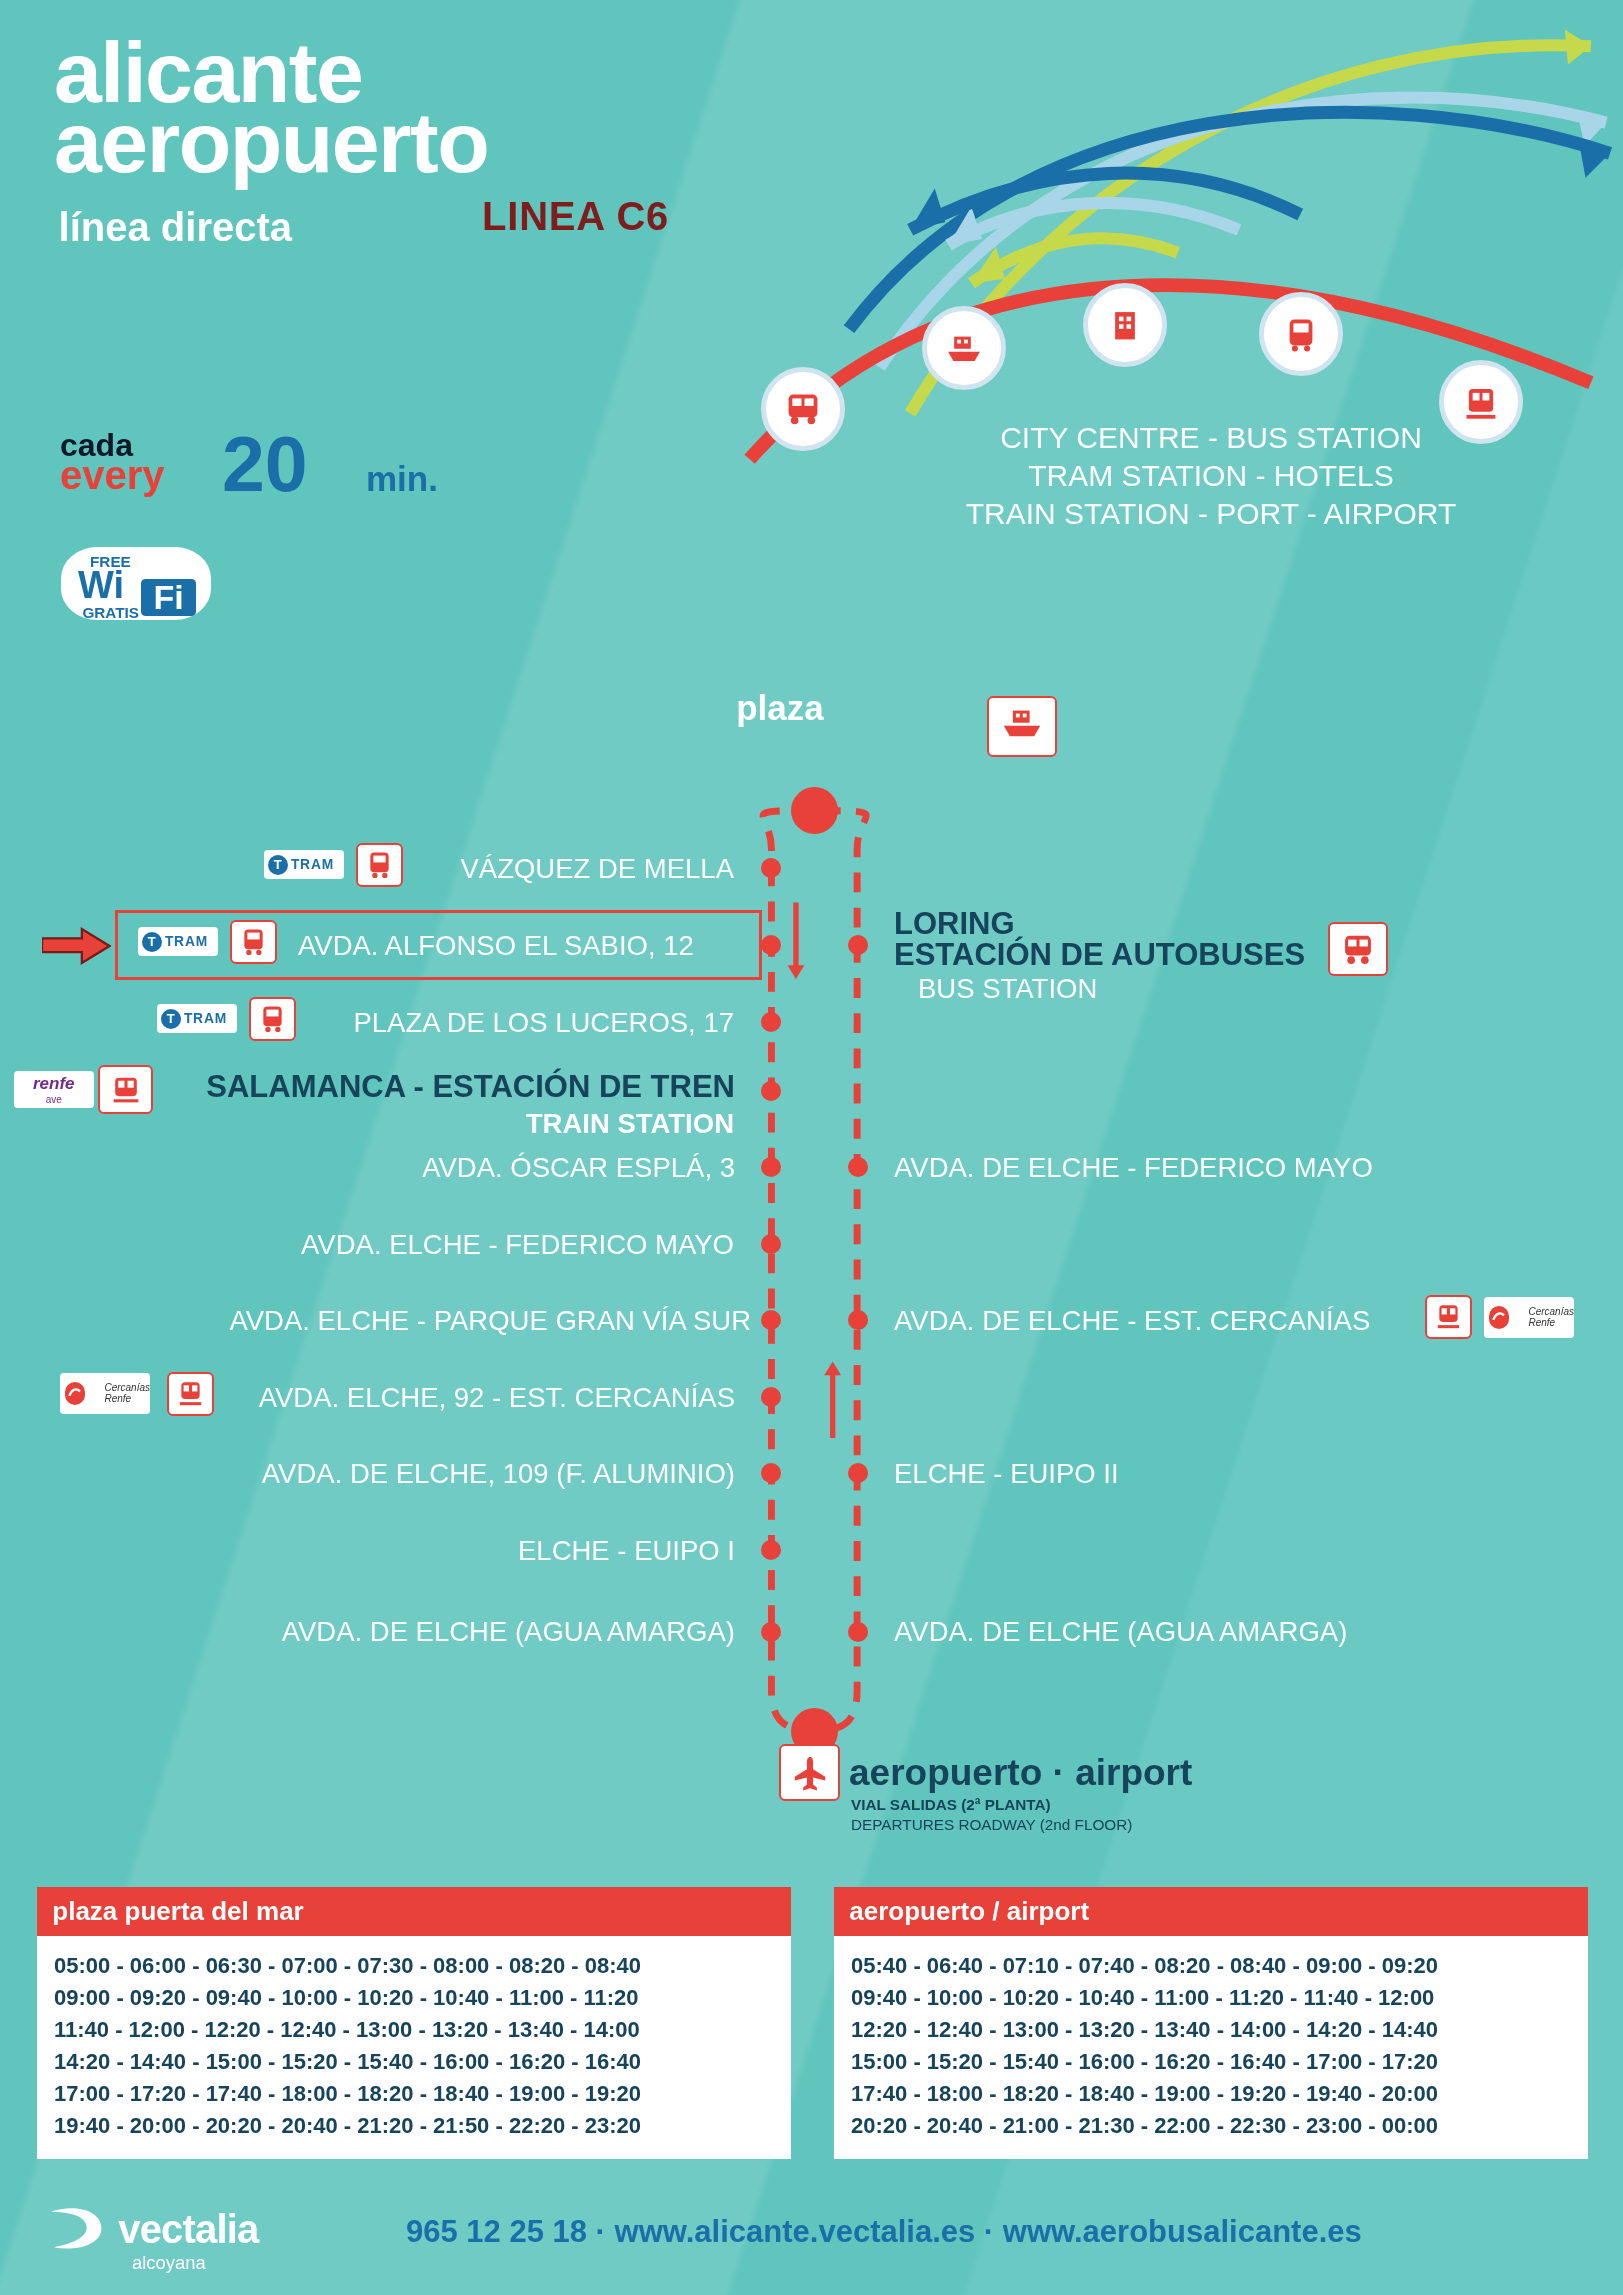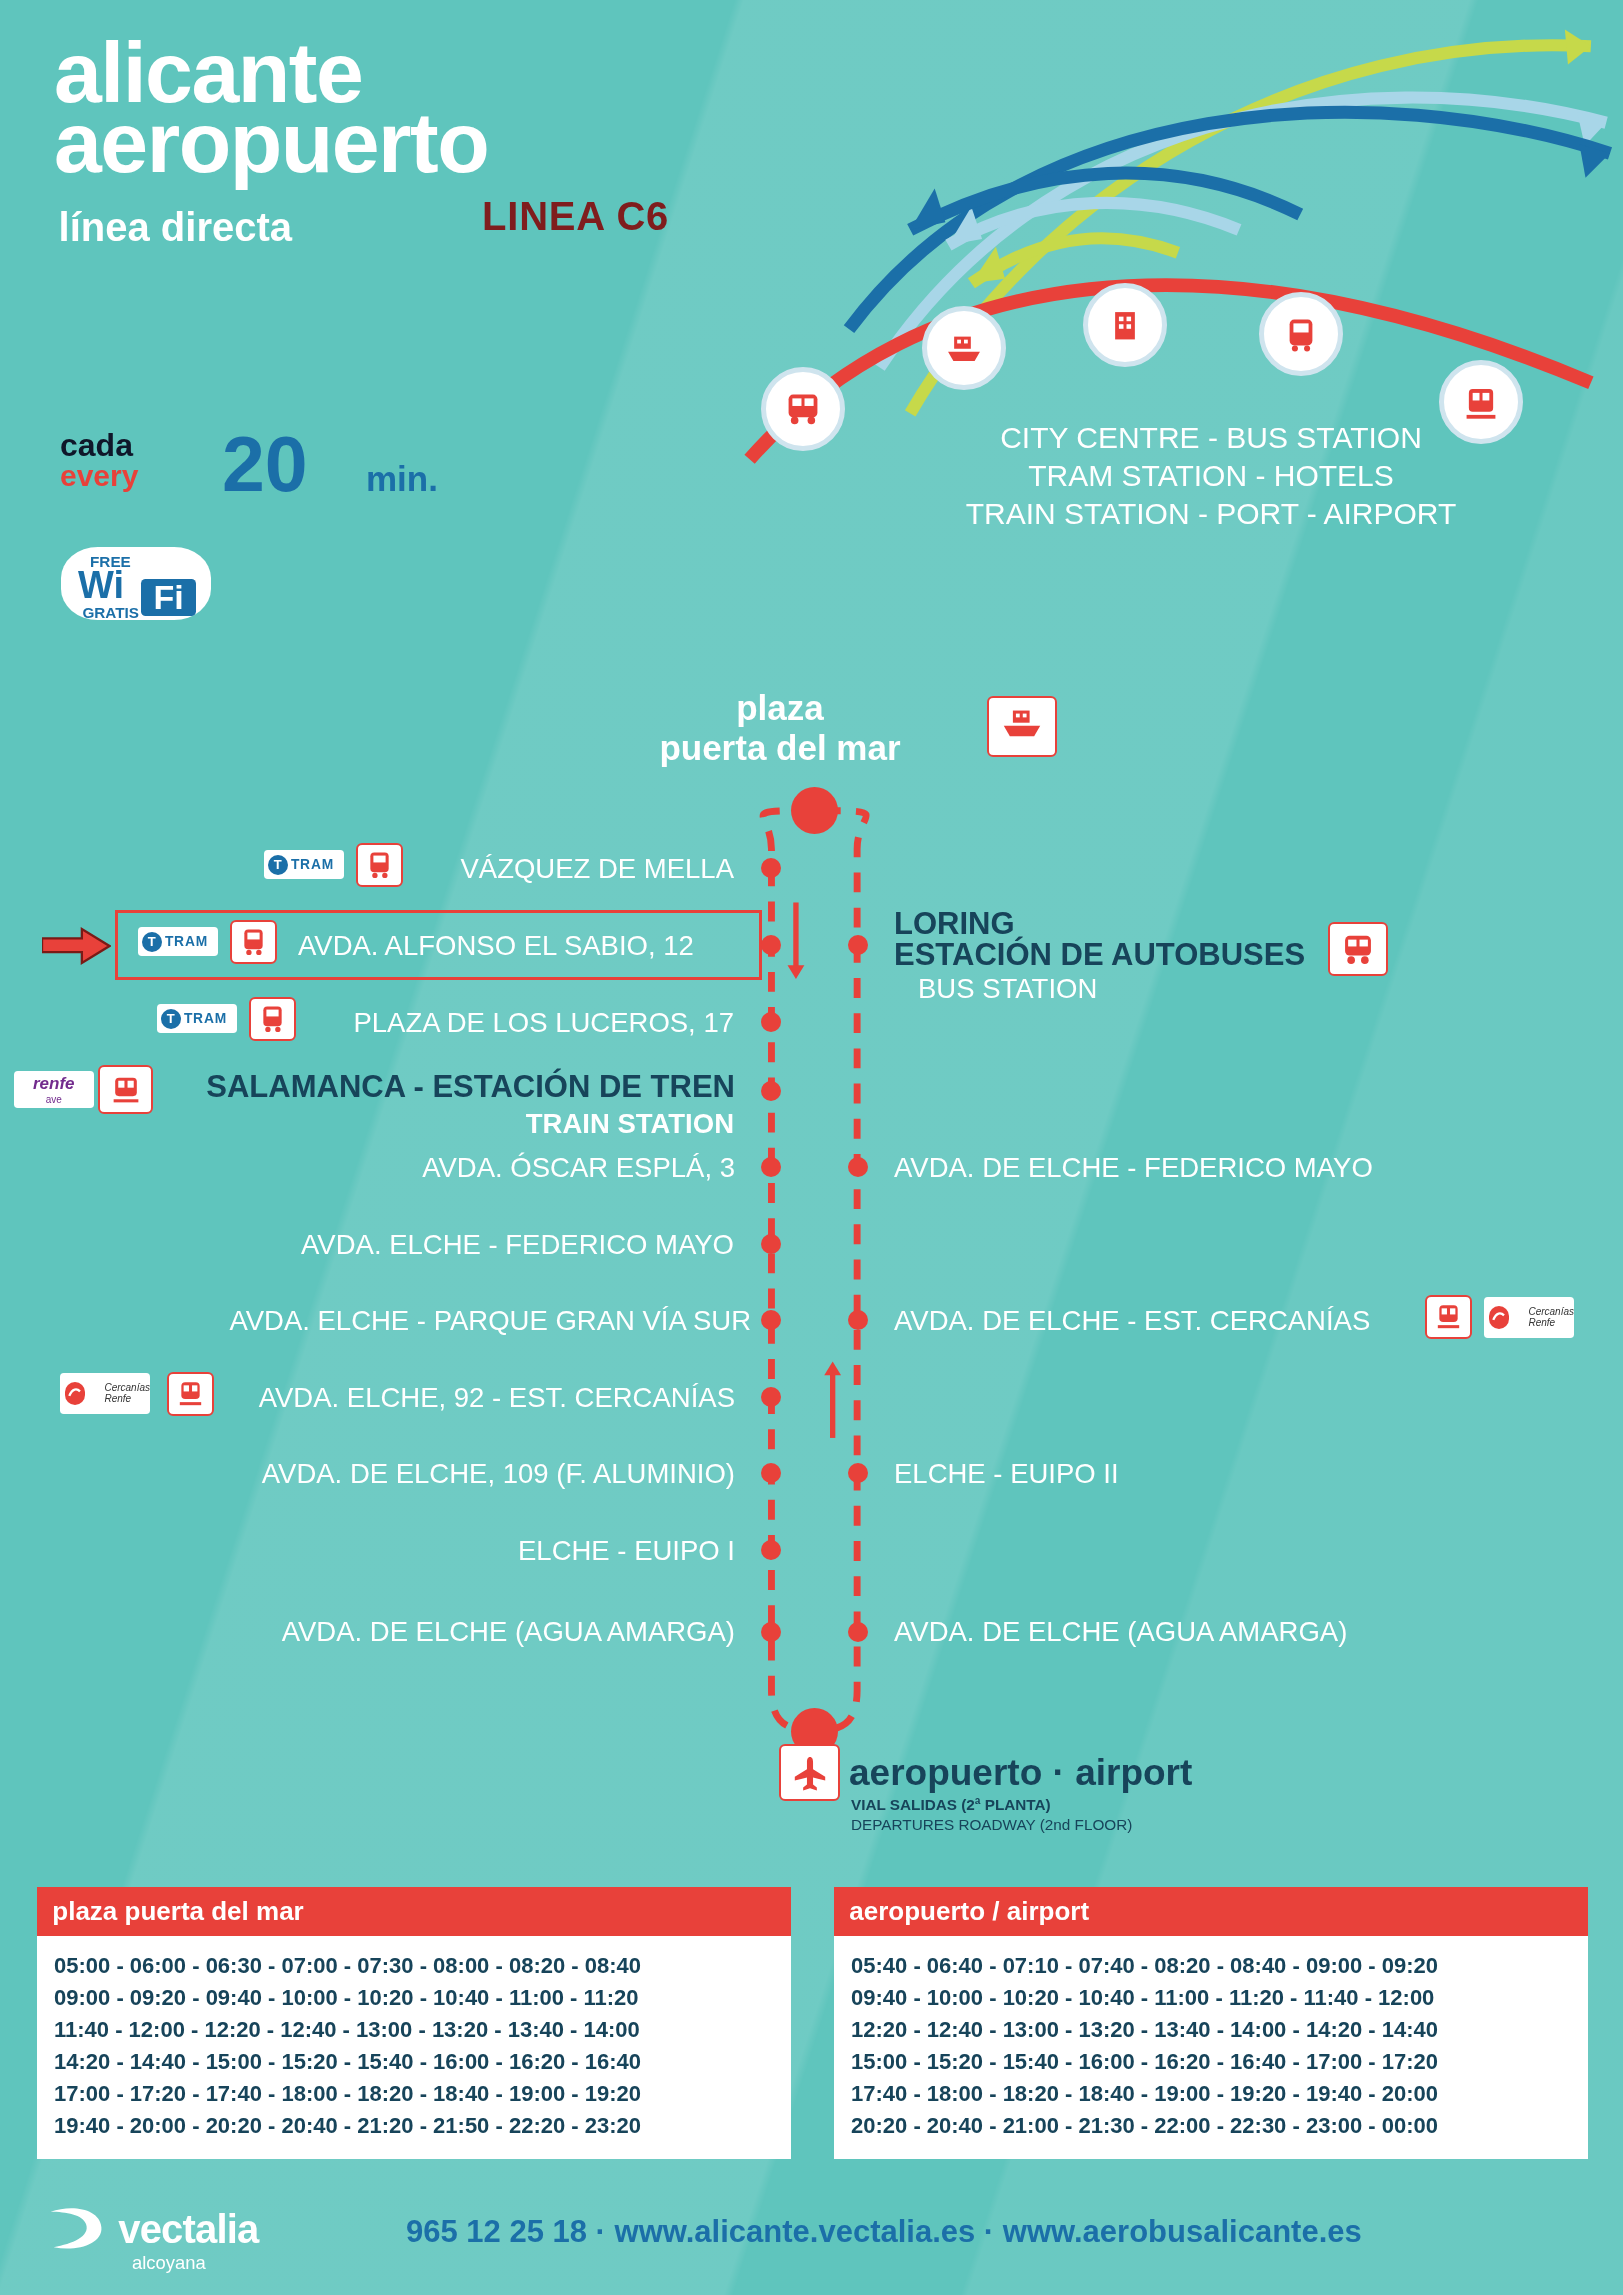--- a/index.html
+++ b/index.html
@@ -30,21 +30,21 @@
   .hdr h1 .l2{display:block;}
   .subrow{position:relative;height:73px;margin-top:10.7px;}
   .linea-directa{
     position:absolute;left:4.6px;top:17px;color:#ffffff;font-size:40px;font-weight:bold;
   }
   .linea-c6{
     position:absolute;left:428px;top:6.1px;color:#7f1d1d;font-size:40px;font-weight:bold;letter-spacing:0.8px;
   }
   .freq{position:absolute;left:60px;top:425px;width:398px;height:84px;}
   .freq .cada{position:absolute;left:0;top:4.6px;color:#0f172a;font-size:32px;font-weight:bold;line-height:31px;}
-  .freq .every{position:absolute;left:0;top:35px;color:#e8413a;font-size:30px;font-weight:bold;line-height:31px;}
+  .freq .every{position:absolute;left:0;top:35px;color:#e8413a;font-size:40px;font-weight:bold;line-height:31px;}
   .freq .num{position:absolute;left:162px;top:-4.6px;color:#1b6fa8;font-size:77px;font-weight:bold;}
   .freq .min{position:absolute;left:306px;top:34px;color:#1b6fa8;font-size:35px;font-weight:bold;}
 
   .wifi{position:absolute;left:61px;top:547px;width:153px;height:77px;}
   .wifi .pill{
     position:absolute;left:0;top:0;width:150px;height:73px;background:#ffffff;
     border-radius:37px/31px;
   }
   .wifi .free{position:absolute;left:29px;top:6.1px;color:#1b6fa8;font-size:15.3px;font-weight:bold;}
   .wifi .gratis{position:absolute;left:21.4px;top:57px;color:#1b6fa8;font-size:15.3px;font-weight:bold;}
@@ -246,21 +246,20 @@
 
     <path d="M 1040 300 L 1040 390" stroke="#e8413a" stroke-width="7" fill="none"></path>
     <path d="M 1040 400 l -11 -18 l 22 0 z" fill="#e8413a"></path>
 
     <path d="M 1088 1000 L 1088 910" stroke="#e8413a" stroke-width="7" fill="none"></path>
     <path d="M 1088 900 l -11 18 l 22 0 z" fill="#e8413a"></path>
   </svg>
 
   <div class="pdm-title">
     <div>plaza</div>
-    <div>puerta del mar</div>
   </div>
   <div class="badge" style="left:987px;top:23px;width:70px;height:61px;">
     <svg width="46" height="41" viewBox="0 0 60 54">
         <rect x="18" y="6" width="22" height="16" fill="#e8413a"></rect>
         <rect x="22" y="10" width="5" height="5" fill="#fff"></rect>
         <rect x="31" y="10" width="5" height="5" fill="#fff"></rect>
         <path d="M6 26 h48 l-8 14 H14 z" fill="#e8413a"></path>
       </svg>
   </div>
   <div class="term-dot" style="left:791px;top:114px;"></div>

